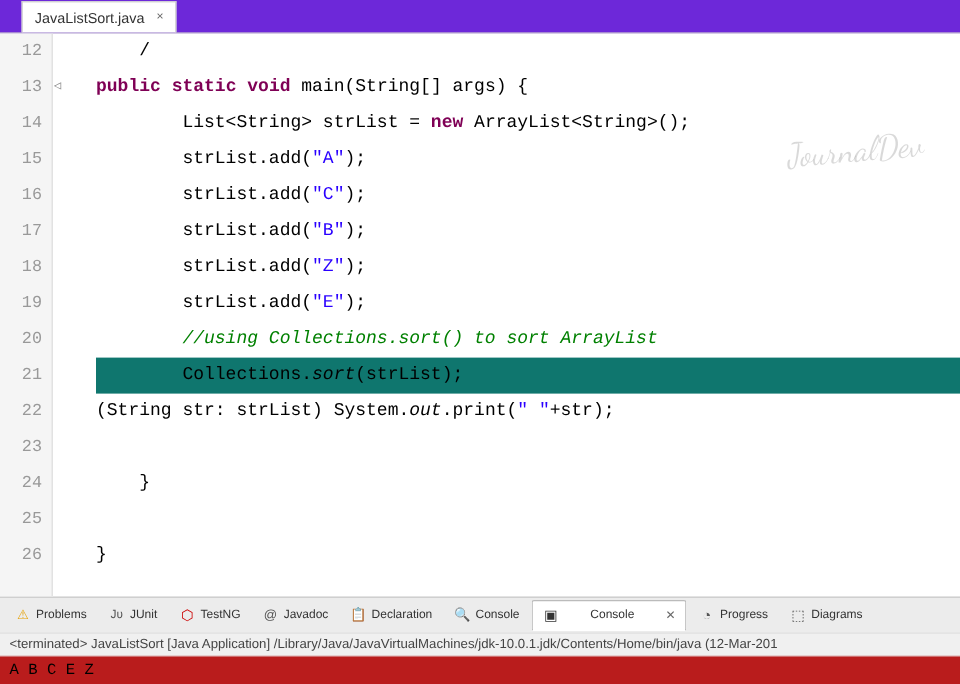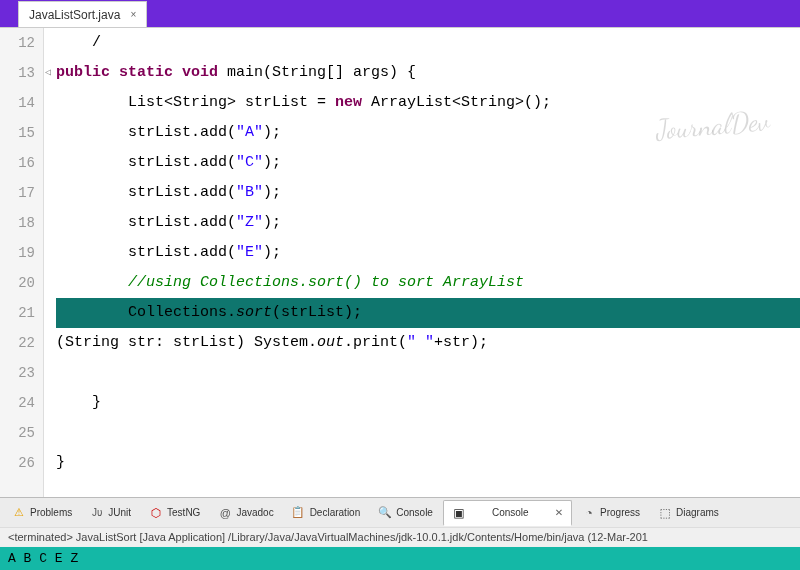--- a/index.html
+++ b/index.html
@@ -48,20 +48,21 @@
       background: #fff;
       overflow: hidden;
       position: relative;
     }
 
     .code-container {
       display: flex;
       height: 100%;
       font-size: 15px;
       line-height: 30px;
+      gap: 24px;
     }
 
     .line-numbers {
       background: #f5f5f5;
       border-right: 1px solid #ddd;
       padding: 0 8px;
       text-align: right;
       color: #999;
       font-size: 14px;
       line-height: 30px;
@@ -162,21 +163,21 @@
       align-items: center;
       justify-content: center;
       font-size: 11px;
     }
 
     .output-line {
       font-family: 'Courier New', monospace;
       font-size: 13px;
       color: #000;
       padding: 0 8px;
-      background: #14b8a6;
+      background: #b91c1c;
       border-top: 1px solid #eee;
       height: 24px;
       display: flex;
       align-items: center;
     }
 
     .console-area {
       background: #fff;
     }
 

